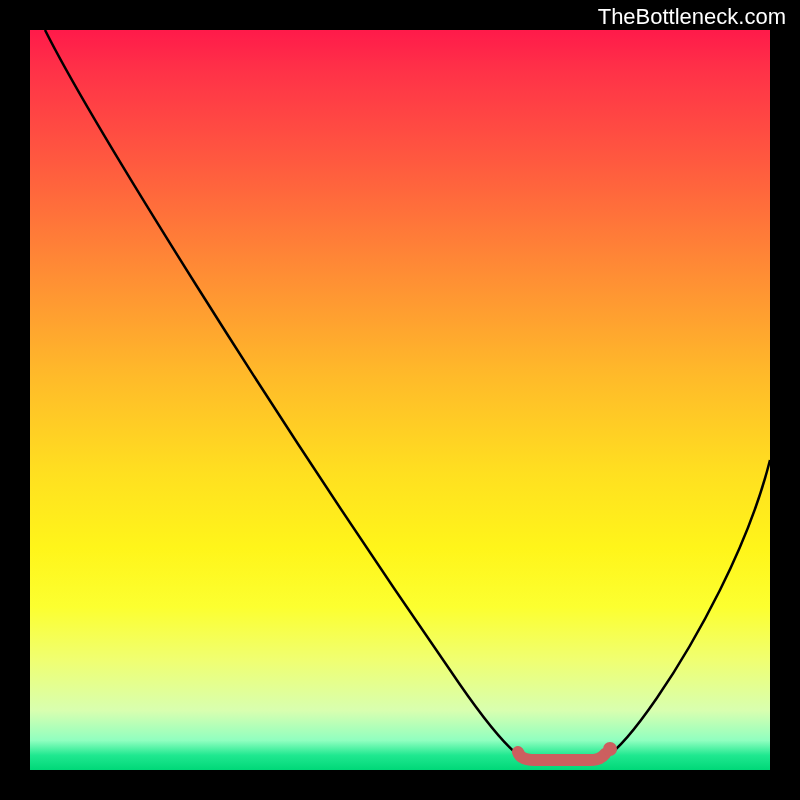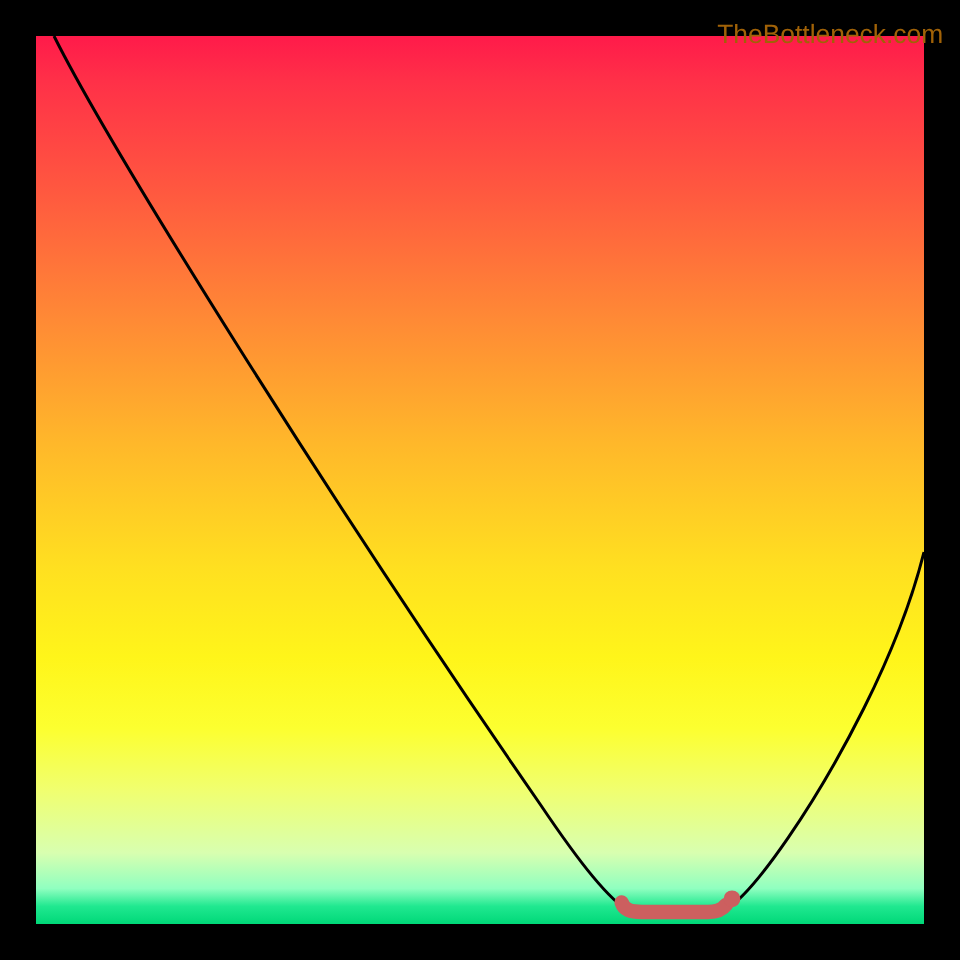--- a/index.html
+++ b/index.html
@@ -6,23 +6,23 @@
   body {
     width: 800px;
     height: 800px;
     background: #000;
     position: relative;
     overflow: hidden;
     font-family: Arial, sans-serif;
   }
   .watermark {
     position: absolute;
-    top: 16px;
+    top: 4px;
     right: 14px;
-    color: #a16207;
+    color: #ffffff;
     font-size: 22px;
     font-weight: 500;
     z-index: 10;
   }
   .plot-area {
     position: absolute;
     left: 30px;
     top: 30px;
     width: 740px;
     height: 740px;

